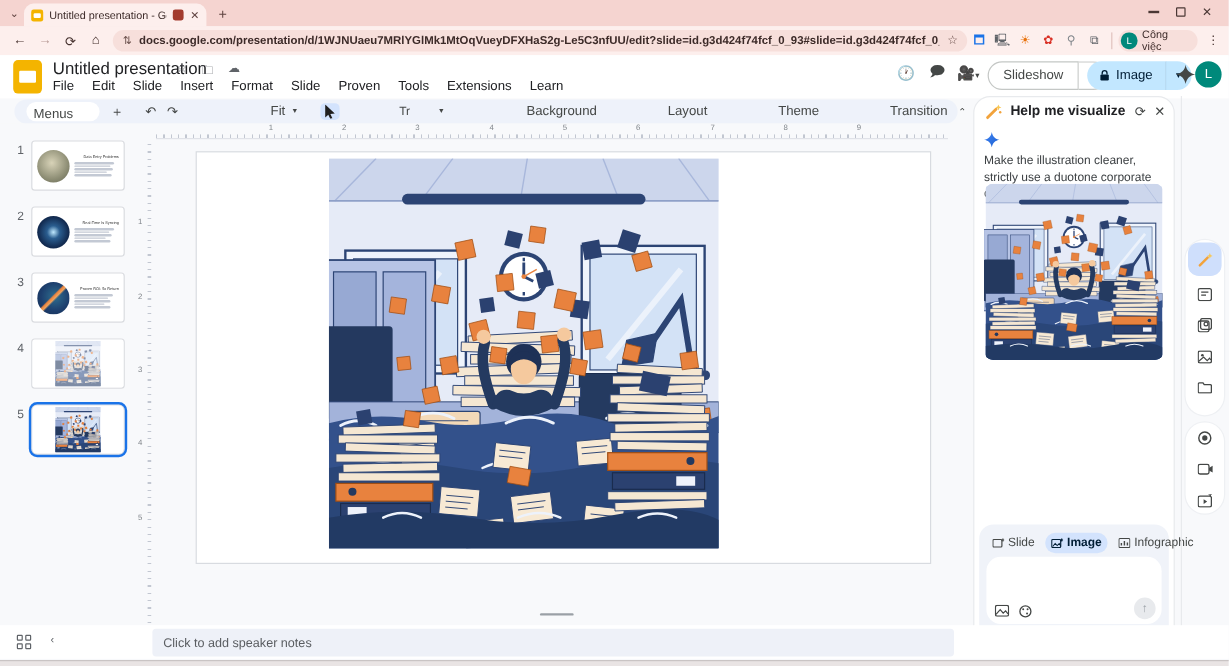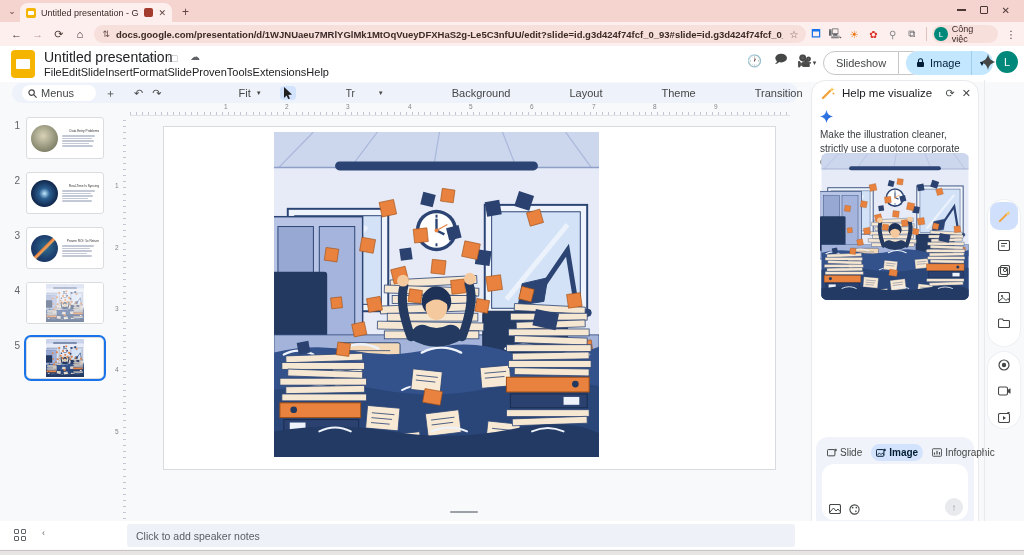--- a/index.html
+++ b/index.html
@@ -42,39 +42,39 @@
   .avatar-s { width:14px; height:14px; border-radius:50%; background:#00897b; color:#fff; font-size:8px; display:flex; align-items:center; justify-content:center; }
   .profile-name { font-size:9px; color:#3c2a28; }
   .kebab { font-size:10px; color:#44302d; letter-spacing:0; }
 
   
   .appheader { left:0; top:46px; width:1024px; height:36px; background:#ffffff; }
   .slides-logo { left:11px; top:50px; width:24px; height:28px; background:#f4b400; border-radius:4px; }
   .slides-logo:after { content:""; position:absolute; left:5px; top:9px; width:14px; height:10px; background:#fff; border-radius:1px; }
   .doc-title { left:44px; top:49px; font-size:14px; color:#202124; }
   .title-icons { left:147px; top:51px; display:flex; gap:12px; color:#5f6368; font-size:10px; }
-  .menubar { left:44px; top:66px; display:flex; font-size:11px; color:#202124; }
+  .menubar { left:44px; top:66px; display:flex; gap:15px; font-size:11px; color:#202124; }
   .menubar span { cursor:default; }
   .hdr-right { top:50px; display:flex; align-items:center; }
   .hdr-ico { width:26px; text-align:center; color:#444746; font-size:12px; }
   .slideshow-btn { height:24px; border:1px solid #c4c7c5; border-radius:12px 0 0 12px; background:#fff; font-size:11px; color:#444746; display:flex; align-items:center; padding:0 12px; }
   .slideshow-drop { height:24px; border:1px solid #c4c7c5; border-left:none; border-radius:0 12px 12px 0; background:#fff; font-size:7px; color:#444746; display:flex; align-items:center; padding:0 8px; }
   .share-btn { height:24px; border-radius:12px 0 0 12px; background:#c2e7ff; font-size:11px; color:#001d35; display:flex; align-items:center; gap:5px; padding:0 10px; margin-left:10px; }
   .share-drop { height:24px; border-radius:0 12px 12px 0; background:#c2e7ff; font-size:7px; color:#001d35; display:flex; align-items:center; padding:0 7px; border-left:1px solid #9fcdec; }
   .gem { margin:0 8px; }
   .avatar-b { width:22px; height:22px; border-radius:50%; background:#00897b; color:#fff; font-size:11px; display:flex; align-items:center; justify-content:center; }
 
   
   .toolbar { left:12px; top:83px; width:786px; height:20px; background:#eef2fa; border-radius:10px; display:flex; align-items:center; gap:9px; padding:0 10px; font-size:11px; color:#444746; }
   .tb-sep { width:1px; height:12px; background:#c7cbd3; }
   .tb-sel { background:#d3e3fd; border-radius:4px; padding:1px 3px; }
   .tb-label { color:#444746;margin-left:41px; }
   .tb-caret { font-size:6px; margin-left:-4px; }
   .tb-collapse { margin-left:auto; font-size:8px; color:#444746; }
-  .menus-pill { background:#fff; border-radius:9px; height:16px; display:flex; align-items:center; gap:4px; padding:0 22px 0 6px; }
+  .menus-pill { background:#fff; border-radius:9px; height:16px; display:flex; align-items:center; gap:4px; padding:0 22px 0 6px;flex-direction:column; }
 
   
   .workspace { left:0; top:103px; width:1024px; height:452px; background:#f8f9fb; }
 
   
   .hruler { left:130px; top:106px; width:660px; height:10px; border-bottom:1px solid #e0e2e8;
     background:repeating-linear-gradient(90deg,#c2c7d1 0 1px,transparent 1px 6.13px); background-size:100% 3px; background-position:0 100%; background-repeat:no-repeat; }
   .hruler span { position:absolute; top:-3px; font-size:6.5px; color:#80868b; }
   .vruler { left:116px; top:120px; width:10px; height:400px;
     background:repeating-linear-gradient(180deg,#c2c7d1 0 1px,transparent 1px 6.13px); background-size:3px 100%; background-position:100% 0; background-repeat:no-repeat; }
@@ -103,21 +103,21 @@
   .notesbar { left:0; top:521px; width:1024px; height:28px; background:#fff; }
   .gridview { left:14px; top:529px; width:12px; height:12px; display:grid; grid-template-columns:5px 5px; gap:2px; }
   .gridview i { width:5px; height:5px; border:1.2px solid #5f6368; border-radius:1px; }
   .notes-collapse { left:42px; top:528px; font-size:9px; color:#5f6368; }
   .notes-box { left:127px; top:524px; width:668px; height:23px; background:#eef1f8; border-radius:3px; display:flex; align-items:center; padding:0 9px; font-size:10.5px; color:#5a5d61; }
   .bottom-edge { left:0; top:550px; width:1024px; height:5px; background:#e9e4e4; border-top:1px solid #c9c4c4; }
 
   
   .panel { left:811px; top:80px; width:168px; height:465px; background:#fff; border:1px solid #e8eaed; border-radius:14px; }
   .panel-head { left:821px; top:86px; width:150px; display:flex; align-items:center; gap:7px; }
-  .panel-title { font-size:11.5px; color:#202124; font-weight:normal; flex:1; }
+  .panel-title { font-size:11.5px; color:#202124; font-weight:bold; flex:1; }
   .panel-ico { color:#444746; font-size:11px; }
   .gem-diamond { left:820px; top:110px; }
   .prompt { left:820px; top:128px; width:152px; font-size:10px; color:#3c4043; line-height:1.35; }
   .viewmore { color:#1a73e8; }
   .preview { left:820px; top:153px; width:150px; height:147px; border-radius:8px; overflow:hidden; }
 
   .gen-box { left:816px; top:437px; width:158px; height:103px; background:#f0f3f9; border-radius:12px; }
   .gen-tabs { left:822px; top:444px; width:148px; display:flex; align-items:center; gap:4px; font-size:10px; color:#444746; }
   .gtab { display:flex; align-items:center; gap:3px; padding:3px 5px; border-radius:10px; }
   .gtab.sel { background:#d3e3fd; color:#001d35; font-weight:bold; }
@@ -415,21 +415,21 @@
 <div class="abs menubar">
   <span>File</span>
   <span>Edit</span>
   <span>Slide</span>
   <span>Insert</span>
   <span>Format</span>
   <span>Slide</span>
   <span>Proven</span>
   <span>Tools</span>
   <span>Extensions</span>
-  <span>Help</span>
+  <span>Learn</span>
 </div>
 <div class="abs hdr-right" style="right:204px;">
   <span class="hdr-ico">🕐</span>
   <span class="hdr-ico">🗩</span>
   <span class="hdr-ico">🎥<i style="font-size:7px;font-style:normal">▾</i></span>
 </div>
 <div class="abs" style="left:823px;top:51px;display:flex">
   <div class="slideshow-btn">Slideshow</div>
   <div class="slideshow-drop">▼</div>
 </div>

